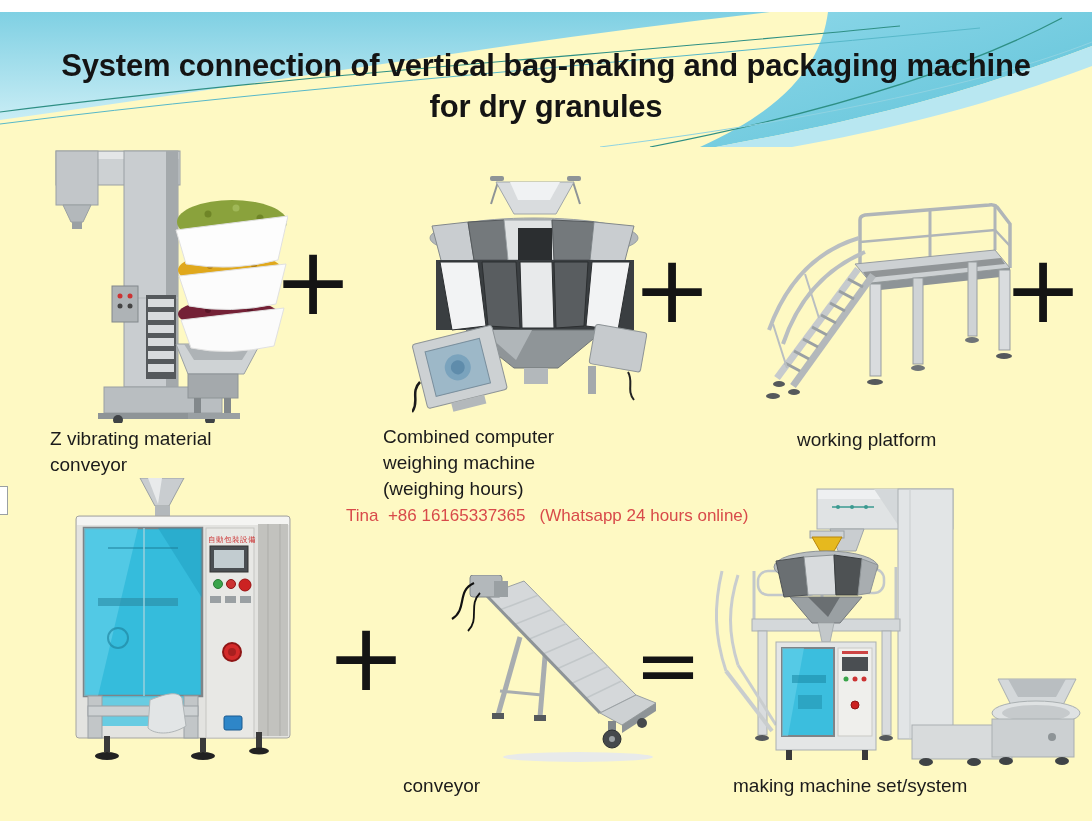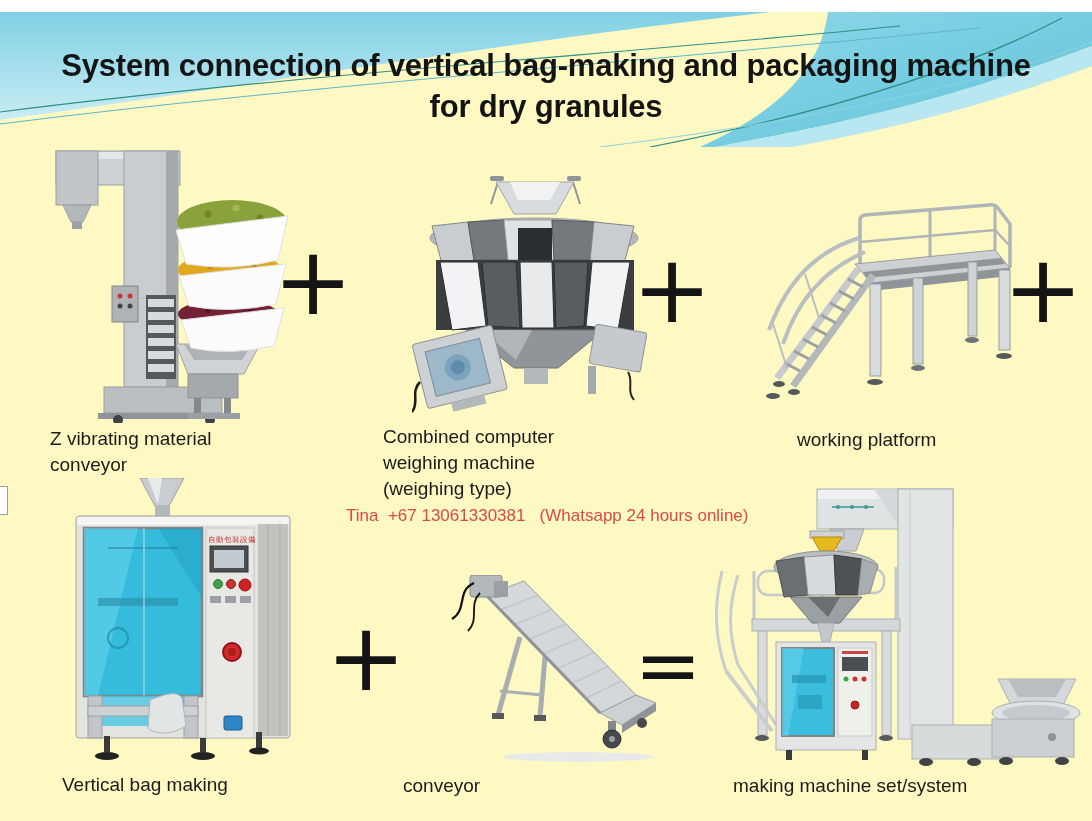--- a/index.html
+++ b/index.html
@@ -391,32 +391,31 @@
     <span>=</span>
   </div>
 
   <div class="abs mlabel" style="left:50px; top:414px;">
     <div>Z vibrating material</div>
     <div>conveyor</div>
   </div>
   <div class="abs mlabel" style="left:383px; top:412px;">
     <div>Combined computer</div>
     <div>weighing machine</div>
-    <div>(weighing type)</div>
+    <div>(weighing hours)</div>
   </div>
   <div class="abs mlabel" style="left:797px; top:415px;">
     <div>working platform</div>
   </div>
 
-  <div class="abs contact" style="left:346px; top:494px;">Tina  +67 13061330381   (Whatsapp 24 hours online)</div>
+  <div class="abs contact" style="left:346px; top:494px;">Tina  +86 16165337365   (Whatsapp 24 hours online)</div>
 
   <div class="abs edge-artifact"></div>
 
   <div class="abs mlabel" style="left:62px; top:760px;">
-    <div>Vertical bag making</div>
   </div>
   <div class="abs mlabel" style="left:403px; top:761px;">
     <div>conveyor</div>
   </div>
   <div class="abs mlabel" style="left:733px; top:761px;">
     <div>making machine set/system</div>
   </div>
 
 </div>
 

